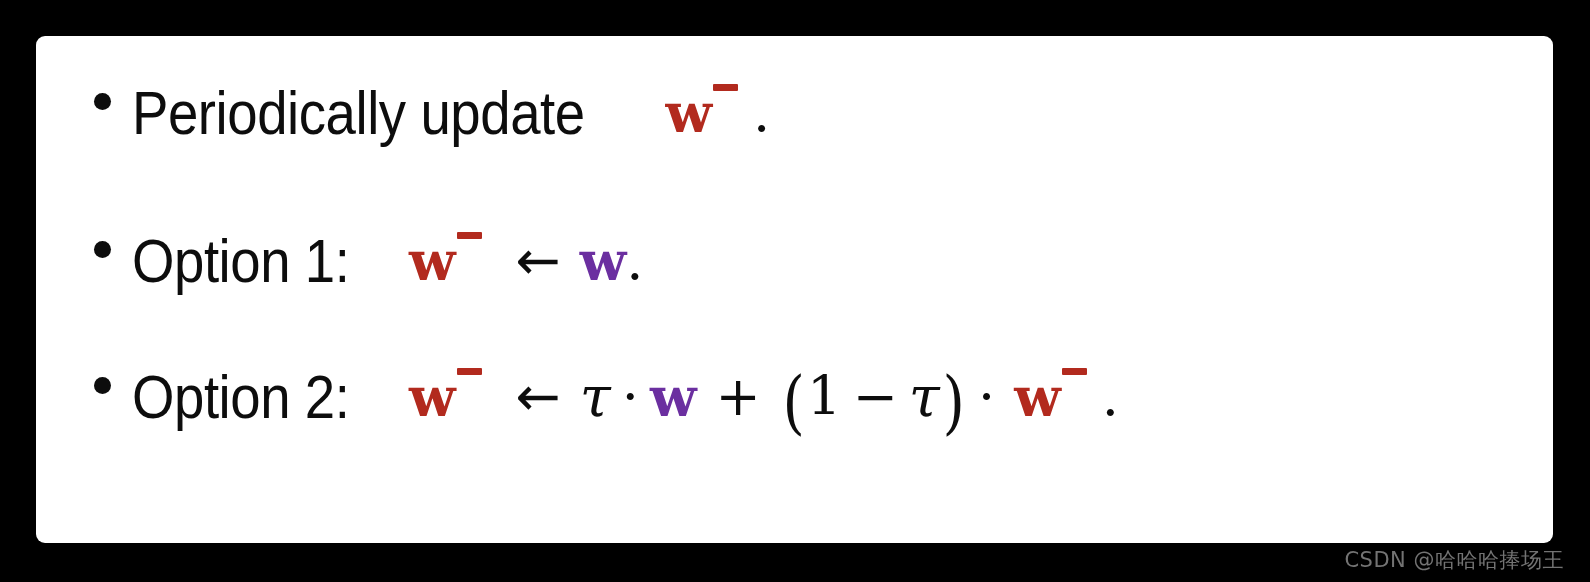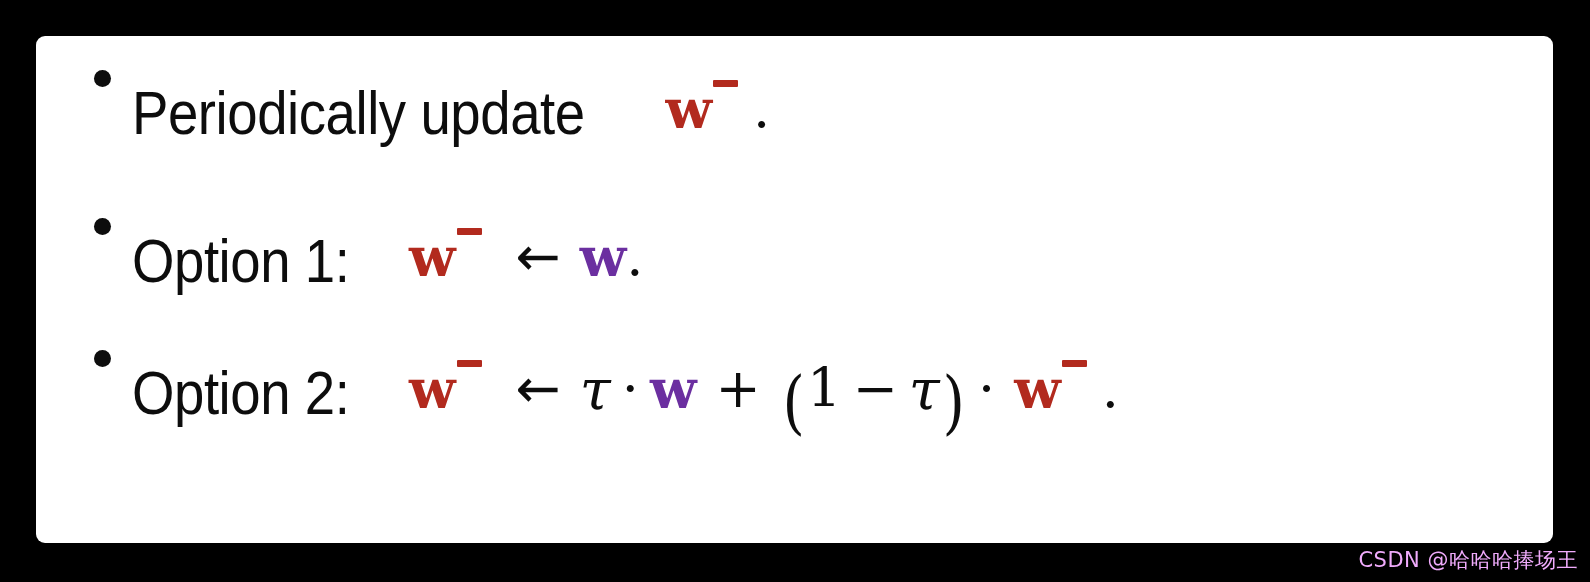--- a/index.html
+++ b/index.html
@@ -39,21 +39,21 @@
     left: 0;
     top: 0;
     width: 100%;
     height: 100%;
   }
 
   .bullet-line {
     position: absolute;
     left: 58px;
     display: flex;
-    align-items: flex-start;
+    align-items: center;
     white-space: nowrap;
   }
 
   .bullet-line.l1 { top: 46px; }
   .bullet-line.l2 { top: 194px; }
   .bullet-line.l3 { top: 326px; }
 
   .bullet-dot {
     width: 17px;
     height: 17px;
@@ -146,25 +146,25 @@
     display: inline-block;
   }
 
   .sp-sm { display: inline-block; width: 11px; }
   .sp-md { display: inline-block; width: 19px; }
   .sp-lg { display: inline-block; width: 30px; }
 
   
   .watermark {
     position: absolute;
-    right: 12px;
+    right: 26px;
     bottom: 8px;
     font-family: "DejaVu Sans", "Liberation Sans", sans-serif;
     font-size: 21px;
-    color: #f0abfc;
+    color: #737373;
     letter-spacing: 0.5px;
     white-space: nowrap;
   }
 </style>
 </head>
 <body>
 
 <div id="slide-root">
 
   <div class="card">

